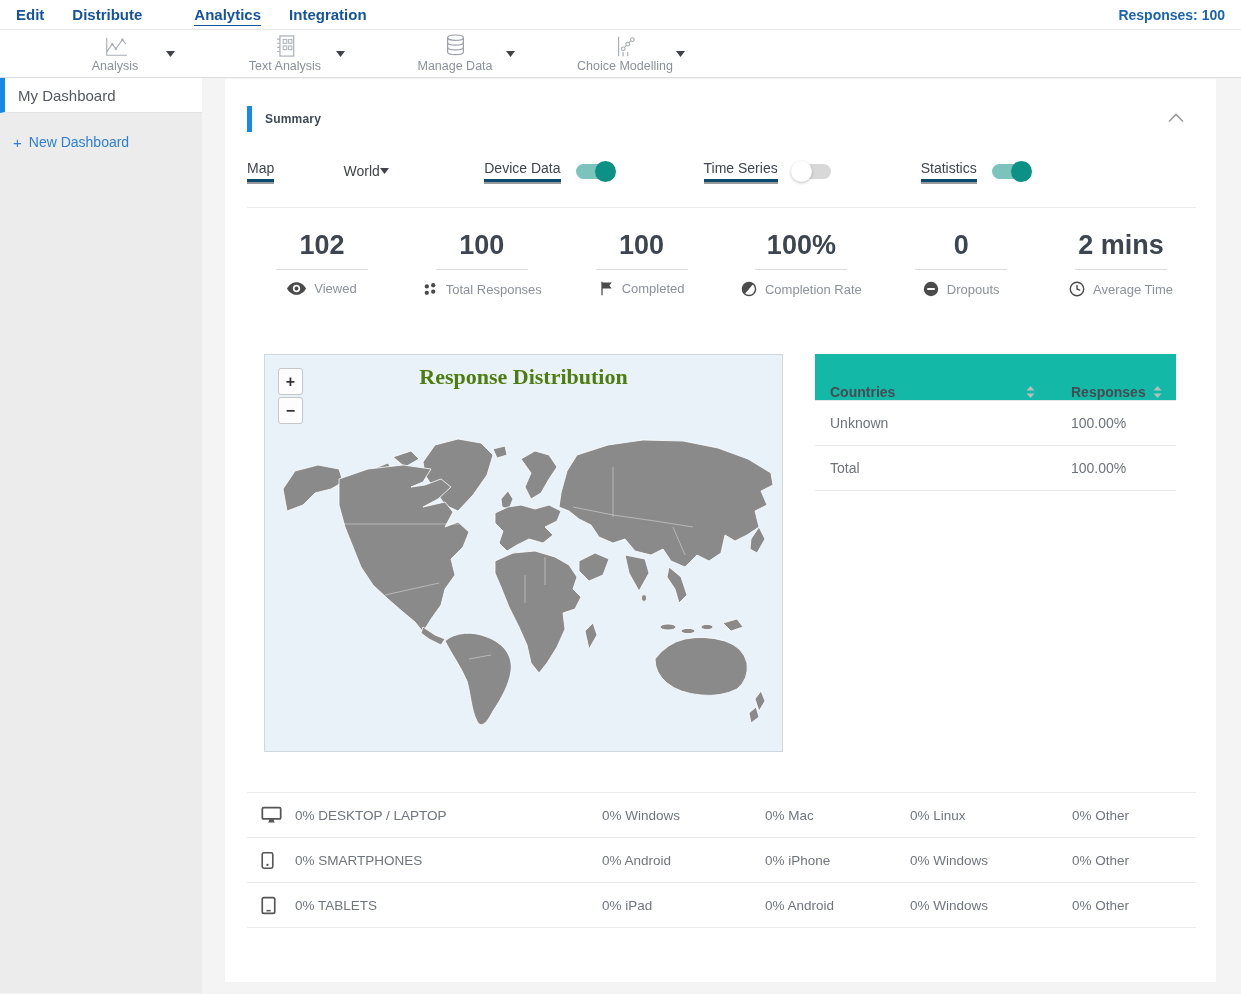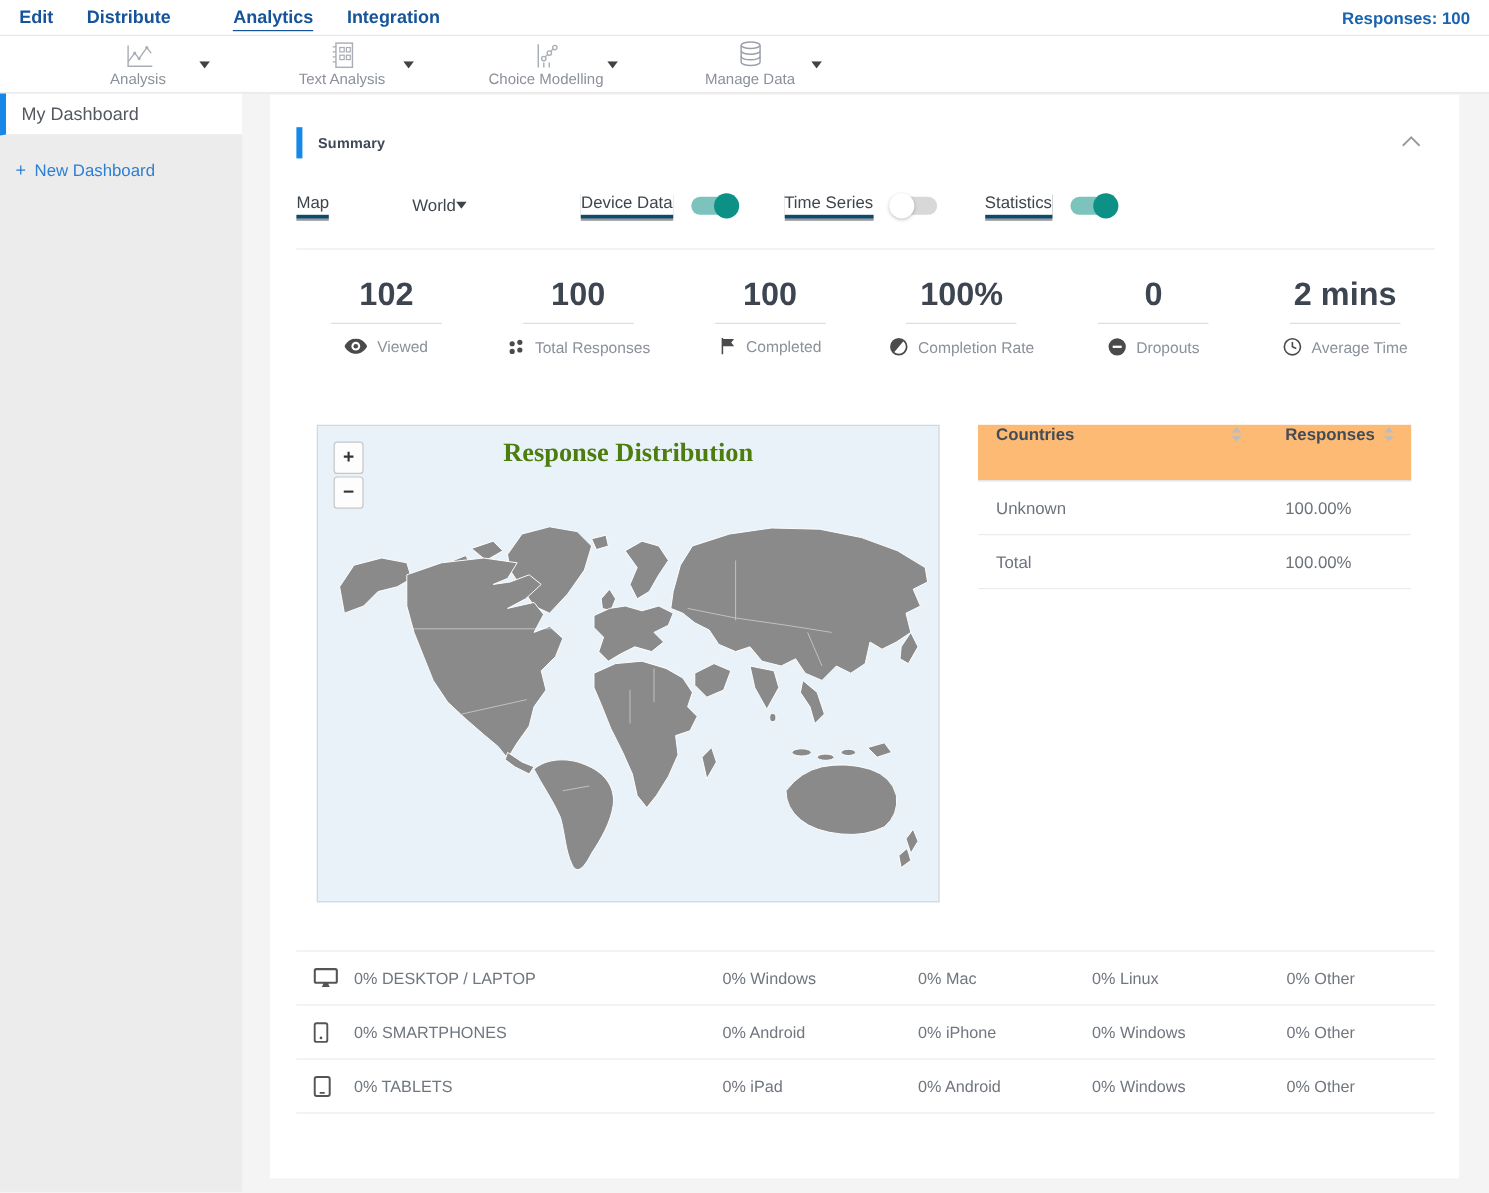--- a/index.html
+++ b/index.html
@@ -33,21 +33,21 @@
   .sum-head { padding-top:27px; display:flex; align-items:center; }
   .sum-bar { width:5px; height:26px; background:#1787e8; margin-right:13px; }
   .sum-title { font-size:12px; font-weight:700; color:#3f4a56; letter-spacing:.2px; }
   .collapse { position:absolute; top:33px; right:31px; cursor:pointer; line-height:0; }
 
   
   .controls { margin-top:28px; display:flex; align-items:center; }
   .redline { font-size:14px; color:#3f454c; padding-bottom:3px; border-bottom:3px solid #0c4a6e; box-shadow:0 2px 0 #97999c; }
   .map-label { margin-right:36px; }
   .world-select { width:112px; display:flex; align-items:center; justify-content:center; margin-right:62px; cursor:pointer; font-size:14px; color:#3f454c; }
-  .tgl-group { display:flex; align-items:center; margin-right:40px; }
+  .tgl-group { display:flex; align-items:center; margin-right:90px; }
   .tgl-group .redline { margin-right:15px; }
   .toggle { width:38px; height:15px; border-radius:8px; position:relative; cursor:pointer; flex:none; }
   .toggle.on { background:#7cc2bd; }
   .toggle .knob { position:absolute; top:-3px; width:21px; height:21px; border-radius:50%; }
   .toggle.on .knob { right:-2px; background:#0d9186; }
   .toggle.off { background:#d8d8d8; }
   .toggle.off .knob { left:-2px; background:#fff; box-shadow:0 1px 3px rgba(0,0,0,.25); }
 
   .divider { margin-top:25px; border-top:1px solid #ececec; }
 
@@ -62,21 +62,21 @@
   
   .map-row { margin-top:57px; display:flex; }
   .map-panel { width:519px; height:398px; margin-left:17px; background:#e9f2f9; border:1px solid #cfd8e0; position:relative; flex:none; }
   .map-title { text-align:center; margin-top:9px; font-size:22px; font-weight:700; color:#4d7c0f;font-family:Liberation Serif, serif; }
   .zoom-btns { position:absolute; left:13px; top:13px; }
   .zoom-btn { width:25px; height:27px; background:#fdfdfd; border:1px solid #c6c6c6; border-radius:3px; font-size:16px; font-weight:700; color:#333; display:flex; align-items:center; justify-content:center; cursor:pointer; }
   .zoom-btn + .zoom-btn { margin-top:2px; }
   .map-svg { position:absolute; left:8px; top:72px; }
 
   .ct { margin-left:32px; width:361px; font-size:14px; }
-  .ct-head { display:flex; align-items:flex-start; background:#fdba74; height:47px; padding-left:15px; border-bottom:1px solid #e5e5e5; font-weight:700; color:#464c54; }
+  .ct-head { display:flex; align-items:flex-end; background:#14b8a6; height:47px; padding-left:15px; border-bottom:1px solid #e5e5e5; font-weight:700; color:#464c54; }
   .ct-c1 { flex:1; display:flex; align-items:center; justify-content:space-between; padding-right:36px; cursor:pointer; }
   .ct-c2 { width:105px; display:flex; align-items:center; gap:7px; cursor:pointer; }
   .ct-row { display:flex; align-items:center; height:45px; padding-left:15px; border-bottom:1px solid #ececec; color:#6d737b; }
   .ct-row .name { flex:1; }
   .ct-row .val { width:105px; }
 
   
   .devices { margin-top:40px; border-top:1px solid #ececec; }
   .dev-row { display:grid; grid-template-columns:48px 307px 163px 145px 162px 1fr; align-items:center; height:45px; border-bottom:1px solid #ececec; font-size:13.5px; color:#70767e; }
   .dev-row .dicon { padding-left:14px; line-height:0; }
@@ -119,44 +119,44 @@
           <rect x="16" y="13" width="3.5" height="4" fill="none" stroke="#a9aeb6" stroke-width="1.1"></rect>
         </svg>
     </span>
     <span class="tlabel">Text Analysis</span>
     <span class="caret"><svg width="9" height="6" viewBox="0 0 9 6">
           <path d="M0 0h9L4.5 6z" fill="#3f4348"></path>
         </svg></span>
   </div>
   <div class="tool">
     <span class="ticon">
+      <svg width="21" height="25" viewBox="0 0 24 27">
+          <ellipse cx="12" cy="4.6" rx="9" ry="3.1" fill="none" stroke="#9aa0a8" stroke-width="1.4"></ellipse>
+          <path d="M3 4.6v5.4c0 1.7 4 3.1 9 3.1s9-1.4 9-3.1V4.6" fill="none" stroke="#9aa0a8" stroke-width="1.4"></path>
+          <path d="M3 10v5.4c0 1.7 4 3.1 9 3.1s9-1.4 9-3.1V10" fill="none" stroke="#9aa0a8" stroke-width="1.4"></path>
+          <path d="M3 15.4v5.4c0 1.7 4 3.1 9 3.1s9-1.4 9-3.1v-5.4" fill="none" stroke="#9aa0a8" stroke-width="1.4"></path>
+        </svg>
+    </span>
+    <span class="tlabel">Manage Data</span>
+    <span class="caret"><svg width="9" height="6" viewBox="0 0 9 6">
+          <path d="M0 0h9L4.5 6z" fill="#3f4348"></path>
+        </svg></span>
+  </div>
+  <div class="tool">
+    <span class="ticon">
       <svg width="24" height="23" viewBox="0 0 26 25">
           <path d="M6 2v21" stroke="#a9aeb6" stroke-width="1.3"></path>
           <circle cx="11" cy="15" r="2" fill="none" stroke="#a9aeb6" stroke-width="1.2"></circle>
           <circle cx="16" cy="10" r="2" fill="none" stroke="#a9aeb6" stroke-width="1.2"></circle>
           <circle cx="21" cy="5" r="2" fill="none" stroke="#a9aeb6" stroke-width="1.2"></circle>
           <path d="M12.4 13.4l2.2-2.2M17.4 8.4l2.2-2.2" stroke="#a9aeb6" stroke-width="1.1"></path>
           <path d="M11 23v-4.5M16 23v-4.5" stroke="#a9aeb6" stroke-width="1.3"></path>
         </svg>
     </span>
     <span class="tlabel">Choice Modelling</span>
-    <span class="caret"><svg width="9" height="6" viewBox="0 0 9 6">
-          <path d="M0 0h9L4.5 6z" fill="#3f4348"></path>
-        </svg></span>
-  </div>
-  <div class="tool">
-    <span class="ticon">
-      <svg width="21" height="25" viewBox="0 0 24 27">
-          <ellipse cx="12" cy="4.6" rx="9" ry="3.1" fill="none" stroke="#9aa0a8" stroke-width="1.4"></ellipse>
-          <path d="M3 4.6v5.4c0 1.7 4 3.1 9 3.1s9-1.4 9-3.1V4.6" fill="none" stroke="#9aa0a8" stroke-width="1.4"></path>
-          <path d="M3 10v5.4c0 1.7 4 3.1 9 3.1s9-1.4 9-3.1V10" fill="none" stroke="#9aa0a8" stroke-width="1.4"></path>
-          <path d="M3 15.4v5.4c0 1.7 4 3.1 9 3.1s9-1.4 9-3.1v-5.4" fill="none" stroke="#9aa0a8" stroke-width="1.4"></path>
-        </svg>
-    </span>
-    <span class="tlabel">Manage Data</span>
     <span class="caret"><svg width="9" height="6" viewBox="0 0 9 6">
           <path d="M0 0h9L4.5 6z" fill="#3f4348"></path>
         </svg></span>
   </div>
 </div>
 
 <div class="content">
 
   <div class="sidebar">
     <div class="side-item">

